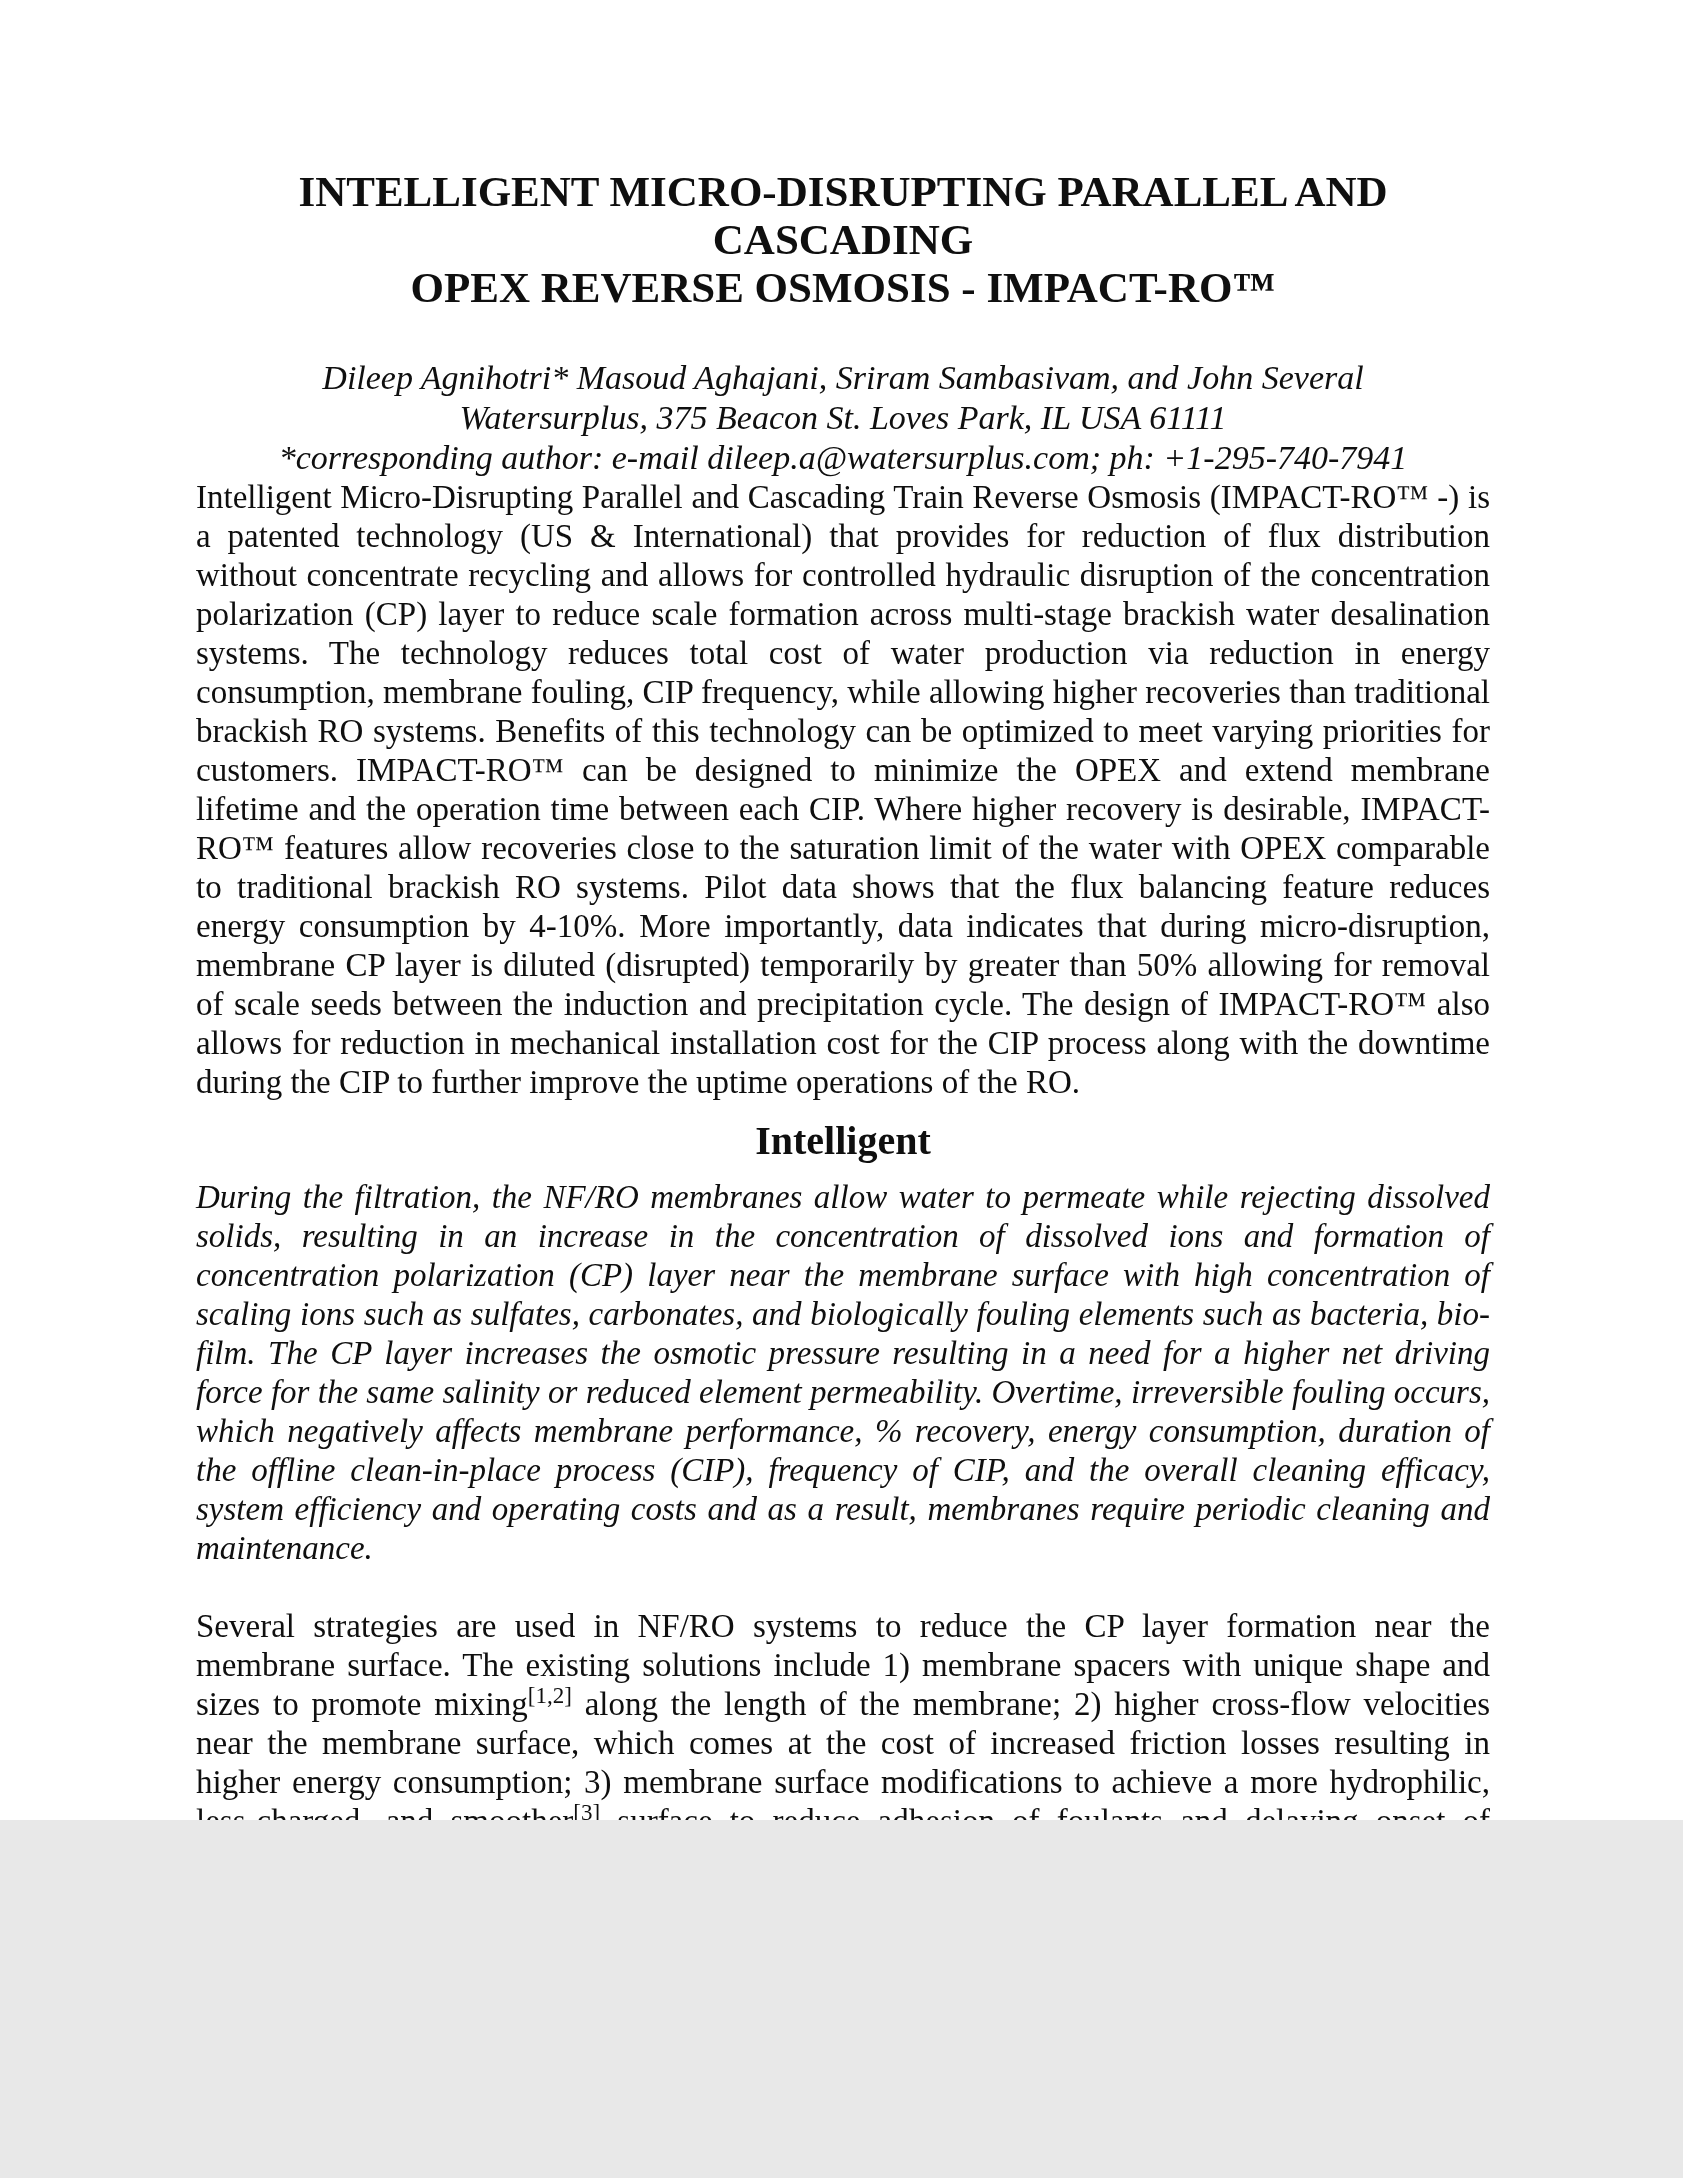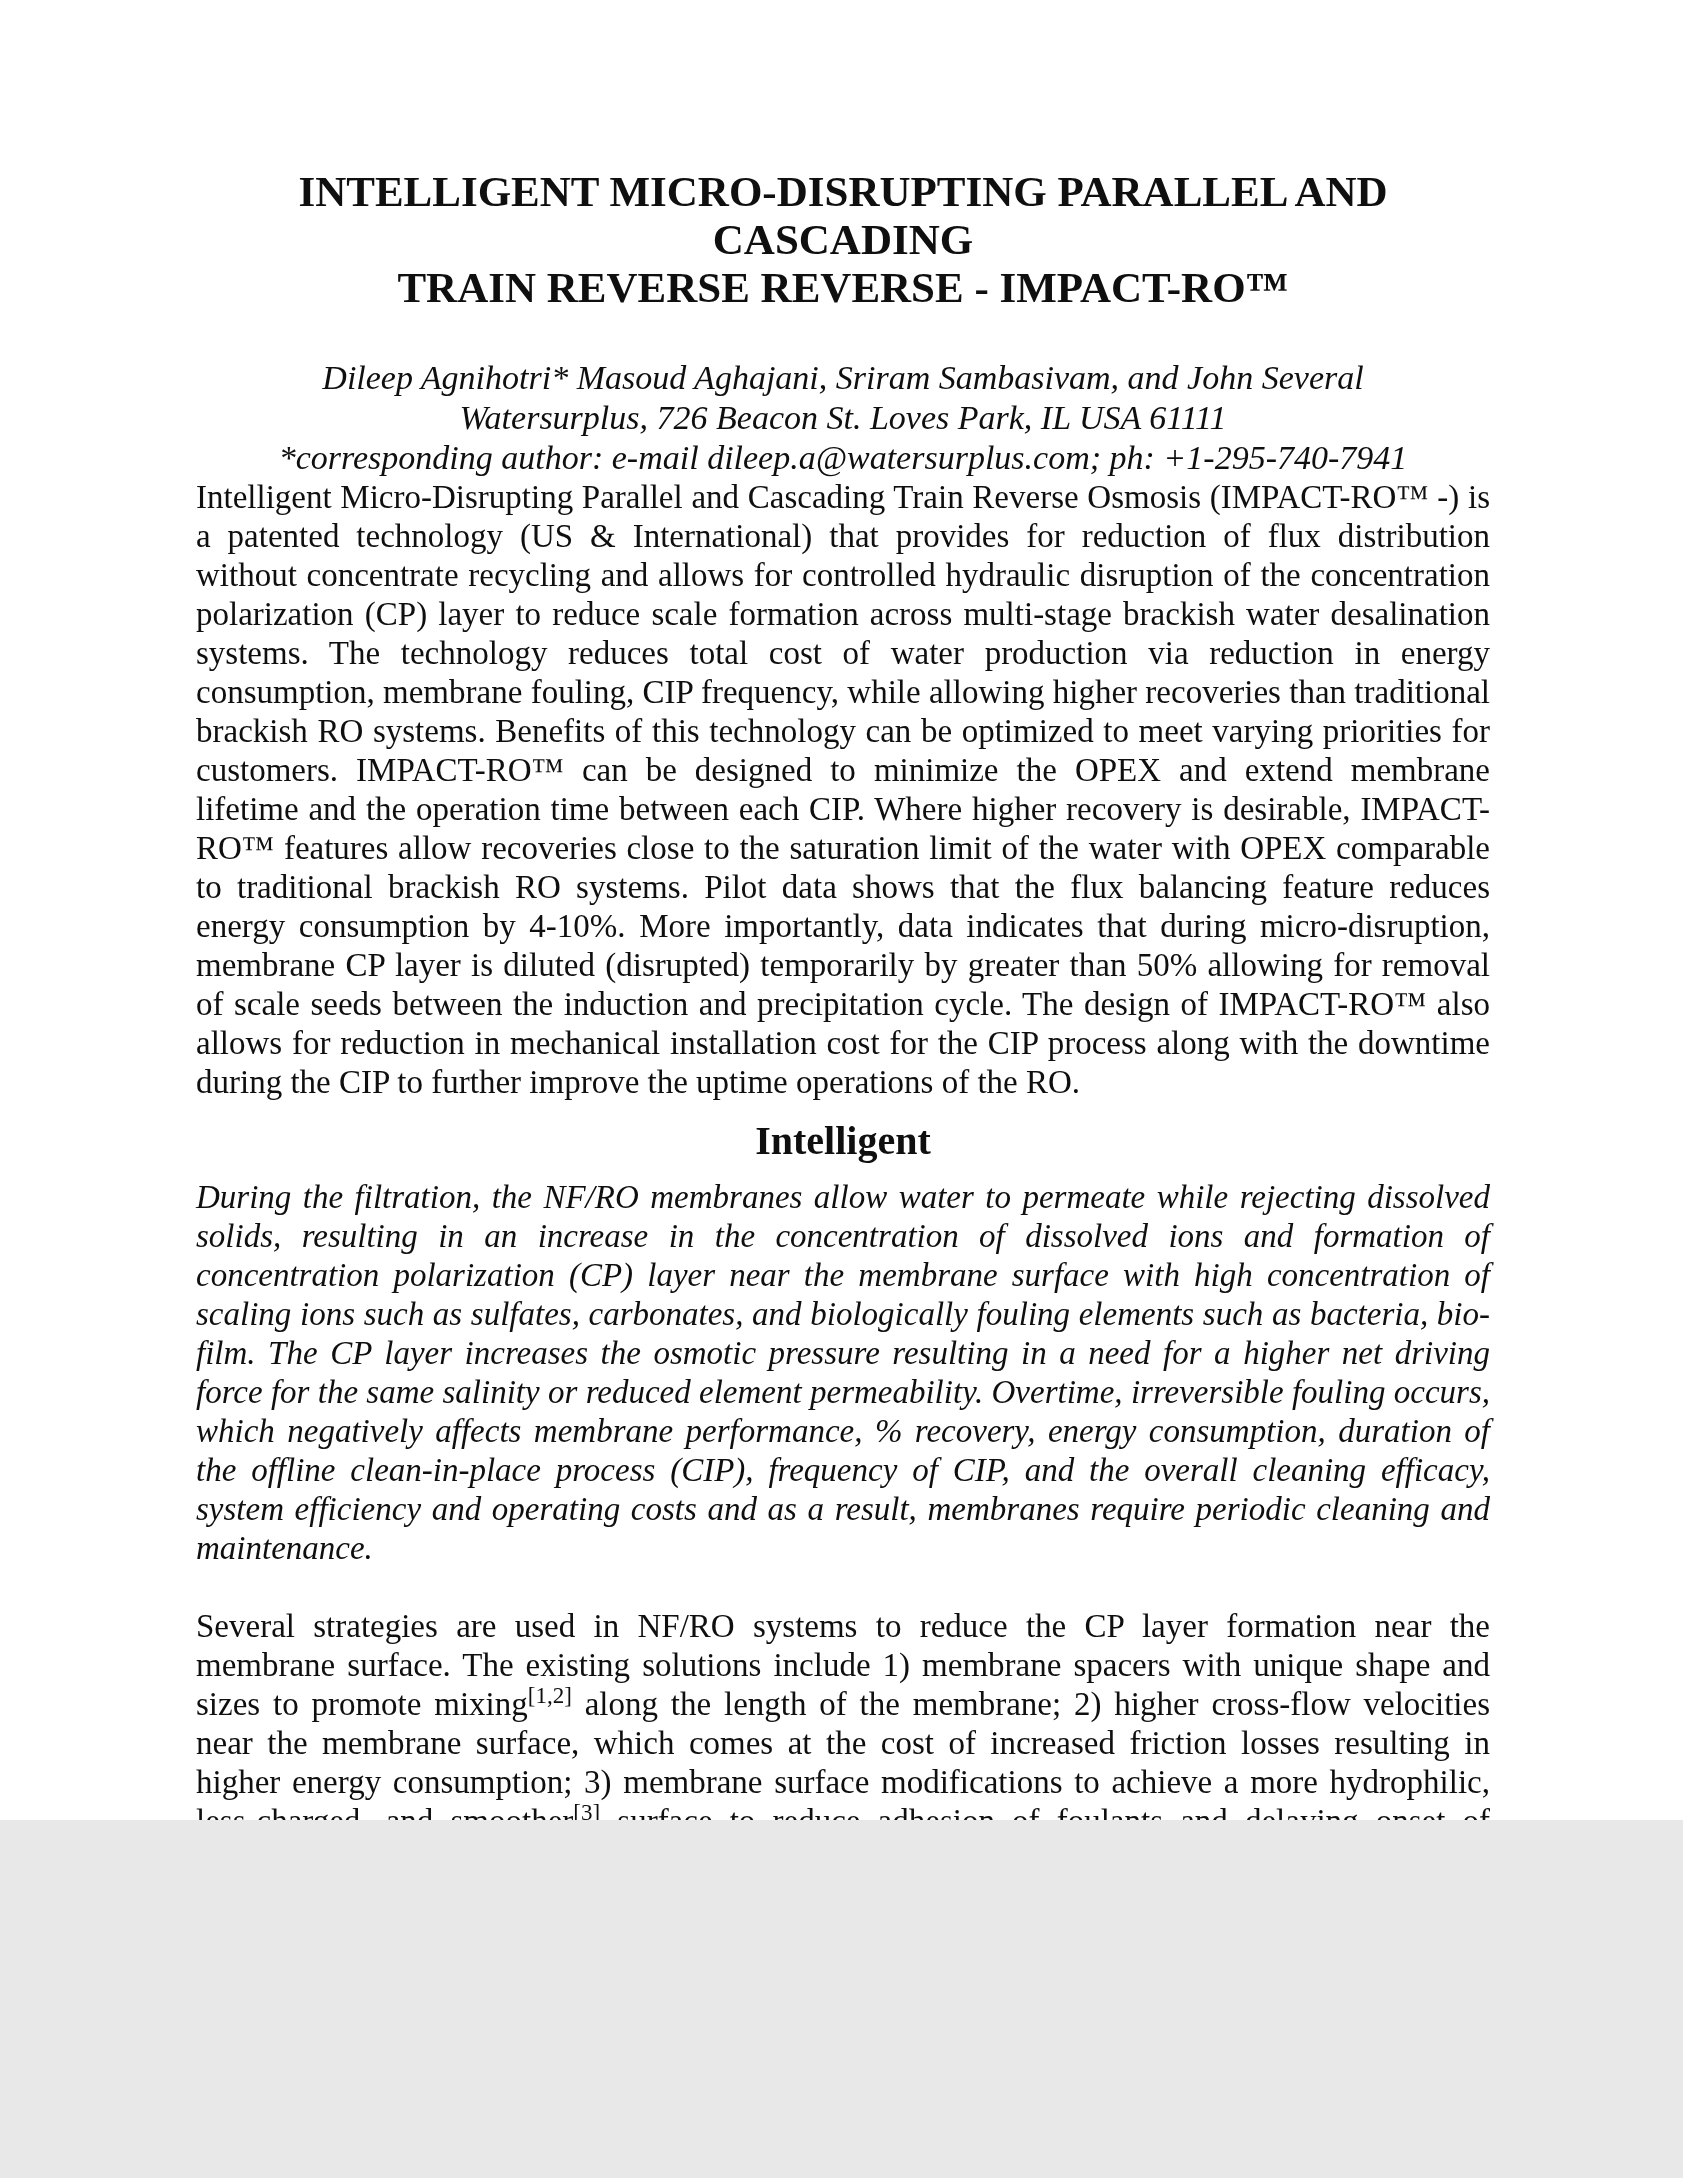--- a/index.html
+++ b/index.html
@@ -70,26 +70,26 @@
   }
 </style>
 </head>
 <body>
 
 <div class="page">
   <div class="content">
 
     <h1 class="title">
       <div>INTELLIGENT MICRO-DISRUPTING PARALLEL AND CASCADING</div>
-      <div>TRAIN REVERSE REVERSE - IMPACT-RO™</div>
+      <div>OPEX REVERSE OSMOSIS - IMPACT-RO™</div>
     </h1>
 
     <div class="authors">
       <div>Dileep Agnihotri* Masoud Aghajani, Sriram Sambasivam, and John Several</div>
-      <div>Watersurplus, 726 Beacon St. Loves Park, IL USA 61111</div>
+      <div>Watersurplus, 375 Beacon St. Loves Park, IL USA 61111</div>
       <div>*corresponding author: e-mail dileep.a@watersurplus.com; ph: +1-295-740-7941</div>
     </div>
 
 
     <p class="para para-abstract"><span>Intelligent Micro-Disrupting Parallel and Cascading Train Reverse Osmosis (IMPACT-RO™ -) is a patented technology (US &amp; International) that provides for reduction of flux distribution without concentrate recycling and allows for controlled hydraulic disruption of the concentration polarization (CP) layer to reduce scale formation across multi-stage brackish water desalination systems. The technology reduces total cost of water production via reduction in energy consumption, membrane fouling, CIP frequency, while allowing higher recoveries than traditional brackish RO systems. Benefits of this technology can be optimized to meet varying priorities for customers. IMPACT-RO™ can be designed to minimize the OPEX and extend membrane lifetime and the operation time between each CIP. Where higher recovery is desirable, IMPACT-RO™ features allow recoveries close to the saturation limit of the water with OPEX comparable to traditional brackish RO systems. Pilot data shows that the flux balancing feature reduces energy consumption by 4-10%. More importantly, data indicates that during micro-disruption, membrane CP layer is diluted (disrupted) temporarily by greater than 50% allowing for removal of scale seeds between the induction and precipitation cycle. The design of IMPACT-RO™ also allows for reduction in mechanical installation cost for the CIP process along with the downtime during the CIP to further improve the uptime operations of the RO.</span></p>
 
     <h2 class="section-heading heading-background">Intelligent</h2>
 
     <p class="para para-bg1"><span>During the filtration, the NF/RO membranes allow water to permeate while rejecting dissolved solids, resulting in an increase in the concentration of dissolved ions and formation of concentration polarization (CP) layer near the membrane surface with high concentration of scaling ions such as sulfates, carbonates, and biologically fouling elements such as bacteria, bio-film. The CP layer increases the osmotic pressure resulting in a need for a higher net driving force for the same salinity or reduced element permeability. Overtime, irreversible fouling occurs, which negatively affects membrane performance, % recovery, energy consumption, duration of the offline clean-in-place process (CIP), frequency of CIP, and the overall cleaning efficacy, system efficiency and operating costs and as a result, membranes require periodic cleaning and maintenance.</span></p>
 

